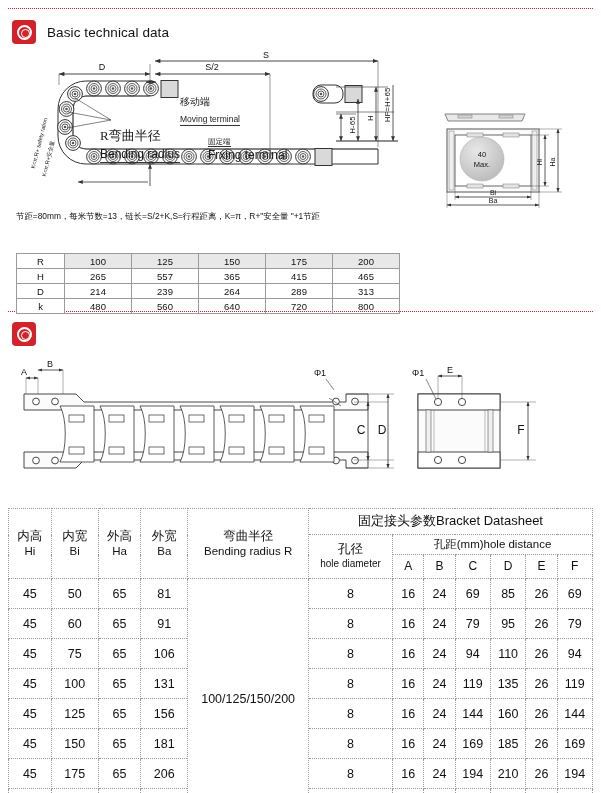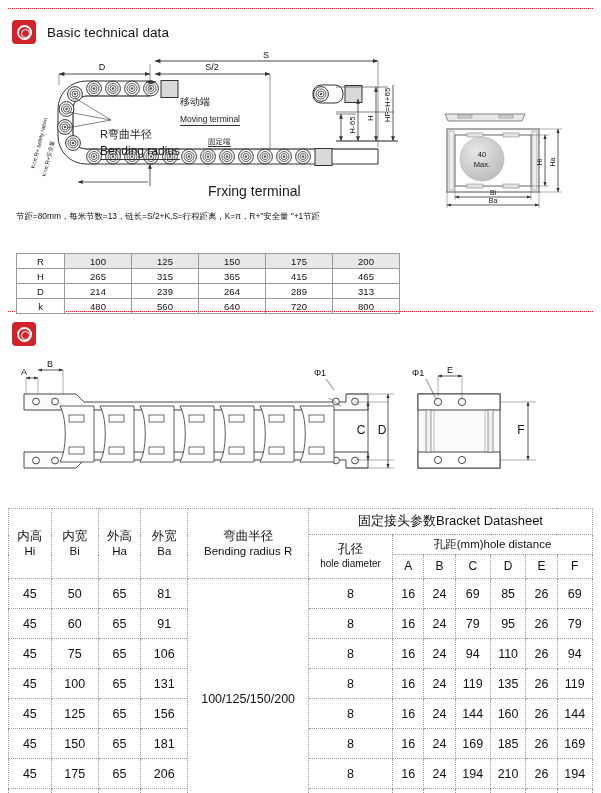--- a/index.html
+++ b/index.html
@@ -185,24 +185,24 @@
     <text font-size="5.6"><textPath href="#arcpathB" startOffset="4%">K=π.R+安全量</textPath></text>
   </svg>
   </div>
 
   <div class="abs" style="left:180px; top:96px;">
     <div class="lbl-cn" style="position:static; font-size:10px; line-height:1.2;">移动端</div>
     <div style="font-size:8.5px; line-height:1.25; border-bottom:1px solid #333; display:inline-block;">Moving terminal</div>
   </div>
   <div class="abs" style="left:208px; top:130px;">
     <div style="font-size:7.5px; line-height:1.2; border-bottom:1px solid #333; display:inline-block;">固定端</div>
-    <div style="font-size:14px; line-height:1.25;margin-top:35px;">Frxing terminal</div>
+    <div style="font-size:12px; line-height:1.25;">Frxing terminal</div>
   </div>
   <div class="abs" style="left:100px; top:128px;">
-    <div style="font-size:11px; line-height:1.2;">R弯曲半径</div>
+    <div style="font-size:13px; line-height:1.2;font-family:Liberation Serif, serif;">R弯曲半径</div>
     <div style="font-size:12px; line-height:1.25; border-bottom:1px solid #333; display:inline-block;">Bending radius</div>
   </div>
 
   <div class="abs" style="left:336px; top:85px;">
   <svg width="64" height="115" viewBox="0 0 64 115">
     <defs>
       <marker id="ah2" markerWidth="7" markerHeight="7" refX="6" refY="2.5" orient="auto">
         <path d="M0,0 L6,2.5 L0,5 z" fill="#333"></path>
           </marker>
       <marker id="ahs2" markerWidth="7" markerHeight="7" refX="0" refY="2.5" orient="auto">
@@ -308,21 +308,21 @@
         <th>125</th>
         <th>150</th>
         <th>175</th>
         <th>200</th>
       </tr>
     </thead>
     <tbody>
       <tr>
         <td>H</td>
         <td>265</td>
-        <td>315</td>
+        <td>557</td>
         <td>365</td>
         <td>415</td>
         <td>465</td>
       </tr>
       <tr>
         <td>D</td>
         <td>214</td>
         <td>239</td>
         <td>264</td>
         <td>289</td>

